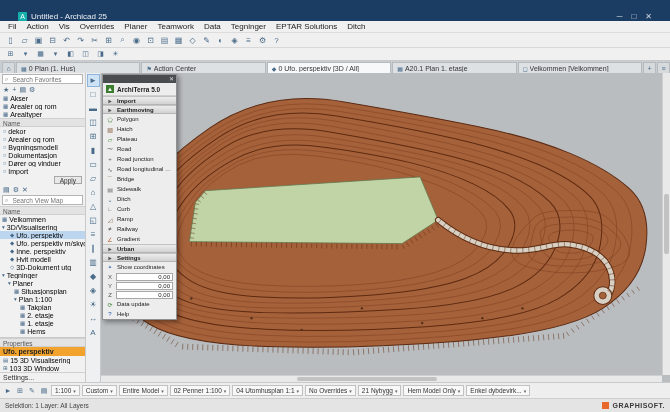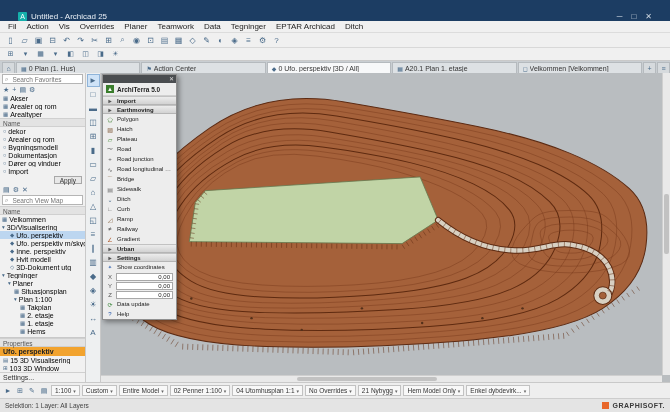--- a/index.html
+++ b/index.html
@@ -95,21 +95,21 @@
   <div class="menubar">
 
   <span class="menu-item">Fil</span>
       <span class="menu-item">Action</span>
       <span class="menu-item">Vis</span>
       <span class="menu-item">Overrides</span>
       <span class="menu-item">Planer</span>
       <span class="menu-item">Teamwork</span>
       <span class="menu-item">Data</span>
       <span class="menu-item">Tegninger</span>
-      <span class="menu-item">EPTAR Archicad</span>
+      <span class="menu-item">EPTAR Solutions</span>
       <span class="menu-item">Ditch</span>
     </div>
 
   <div class="toolbar1">
 
   <span class="tb-icon">▯</span>
       <span class="tb-icon">▱</span>
       <span class="tb-icon">▣</span>
       <span class="tb-icon">⊟</span>
       <span class="tb-icon">↶</span>

